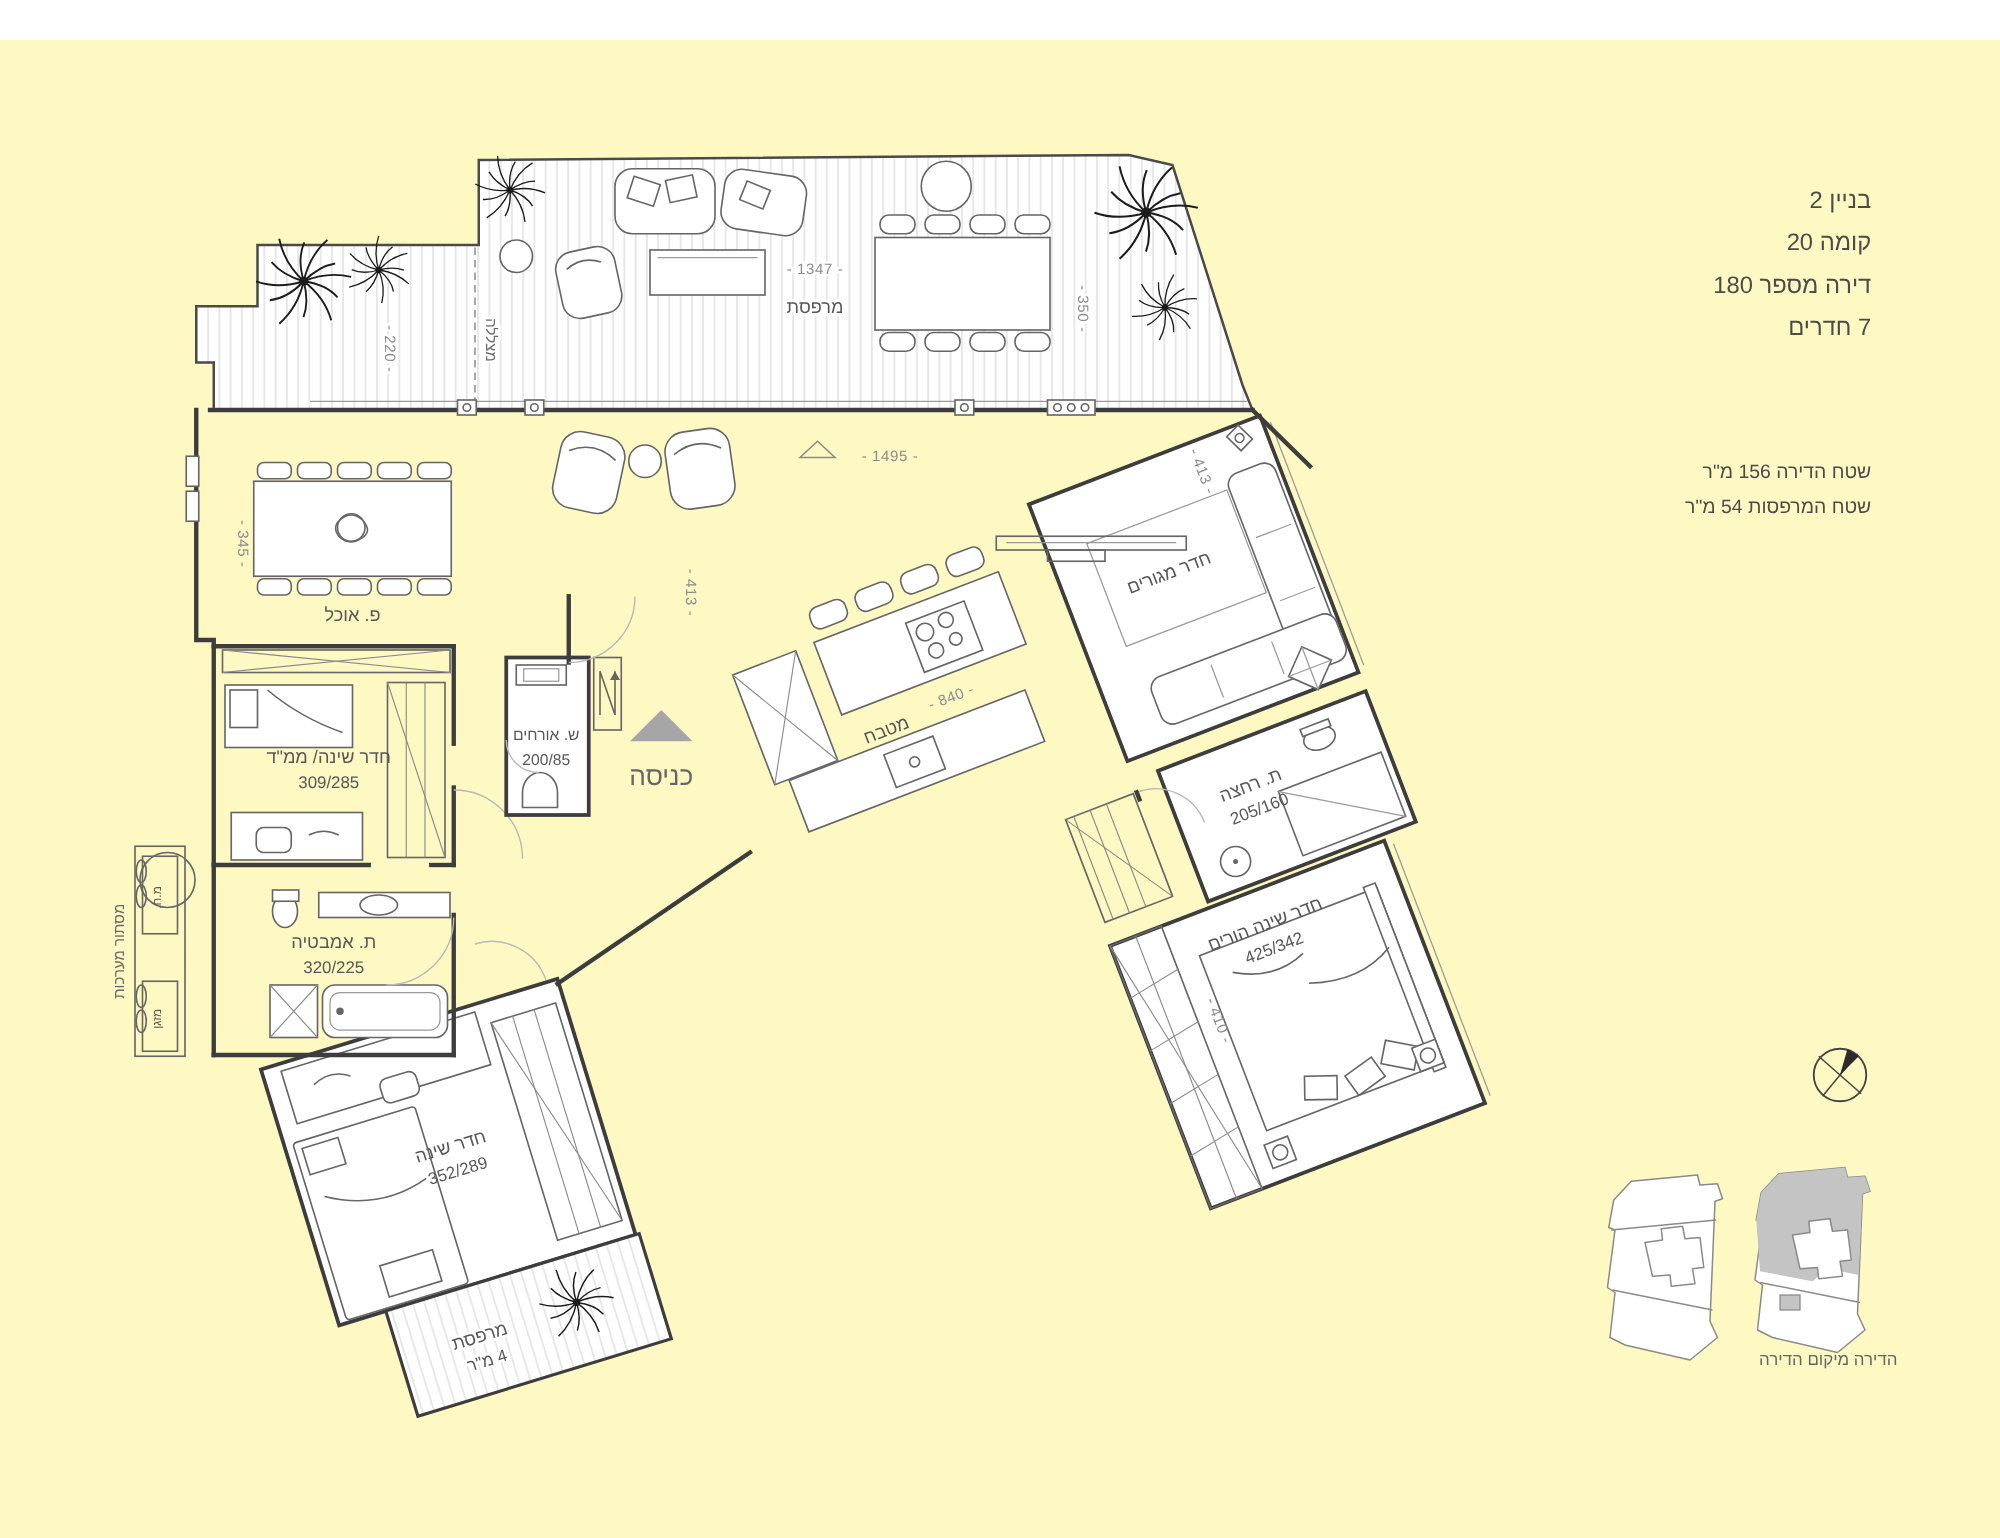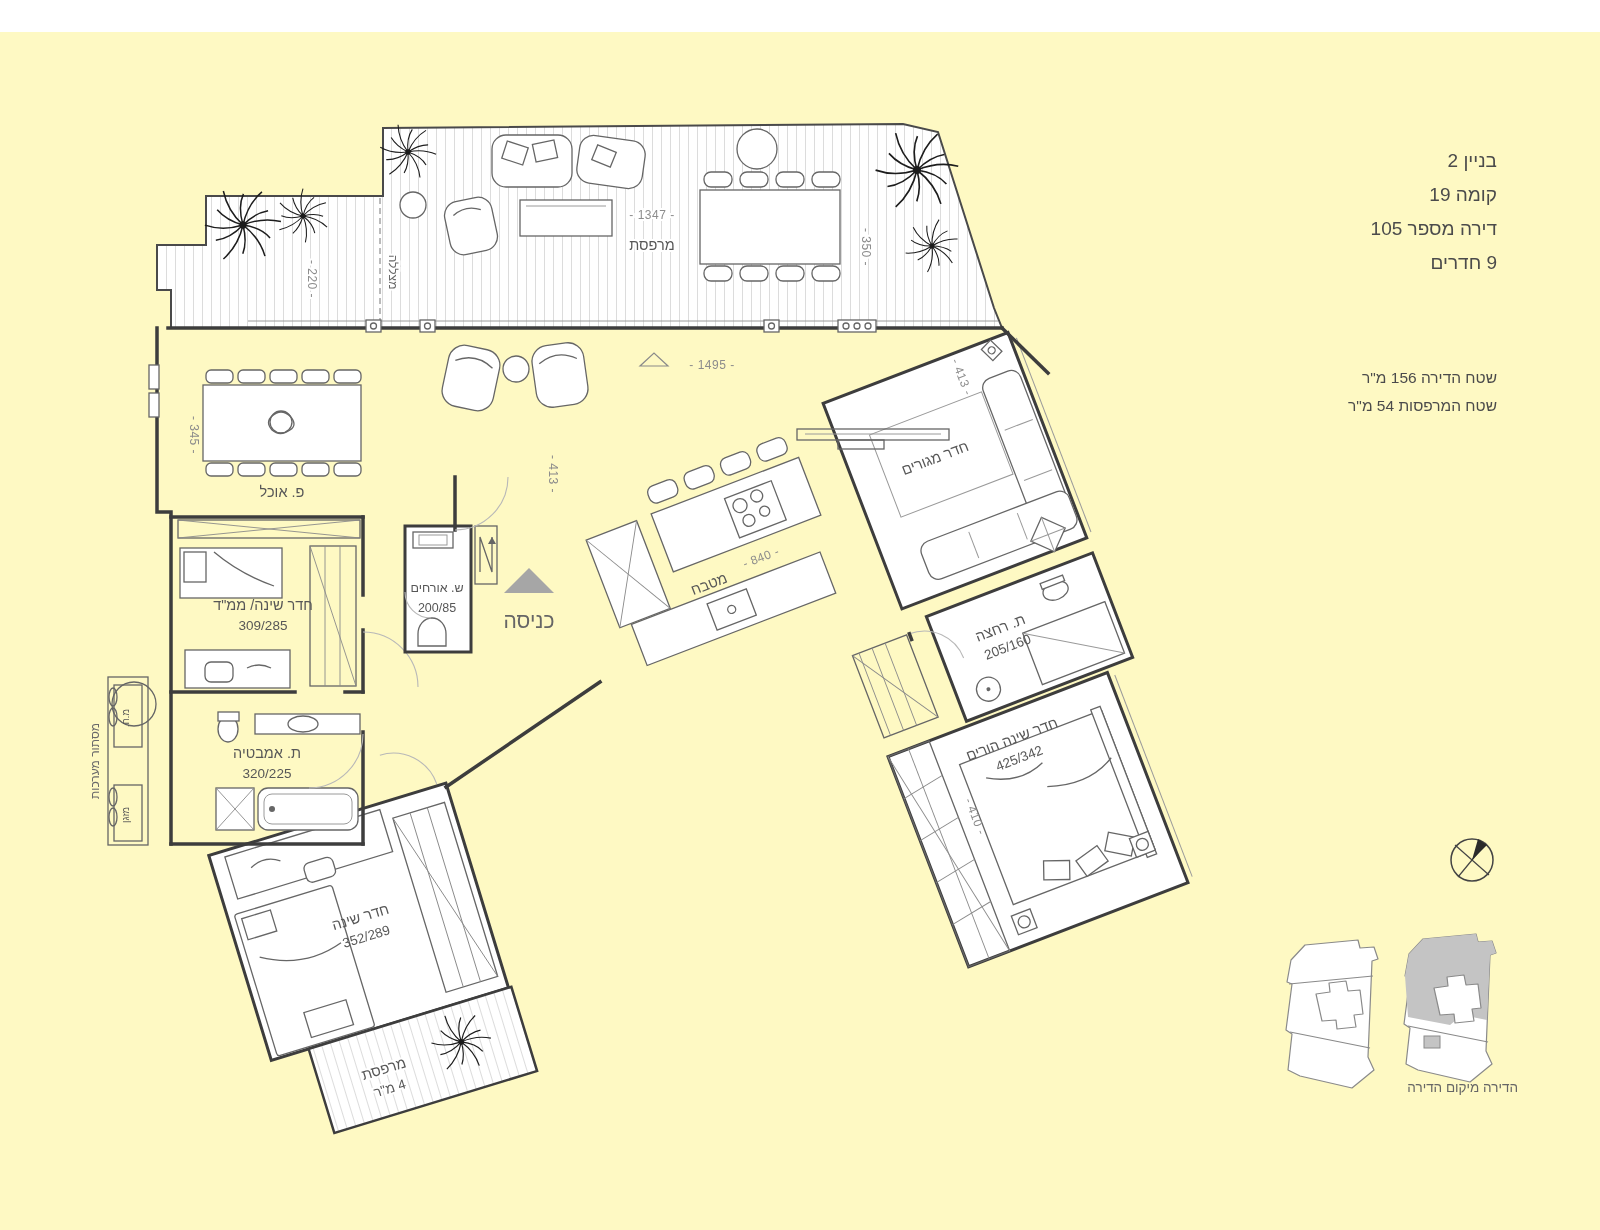--- a/index.html
+++ b/index.html
@@ -29,23 +29,23 @@
   .palmline{stroke:#1d1d1d;stroke-width:1.3;fill:none;}
   .loc{stroke:#8a8a8a;stroke-width:1.2;fill:#fff;stroke-linejoin:round;}
 </style>
 </head>
 <body>
 
 <div class="page">
 
   <div class="info">
     <div>בניין 2</div>
-    <div>קומה 19</div>
-    <div>דירה מספר 105</div>
-    <div>9 חדרים</div>
+    <div>קומה 20</div>
+    <div>דירה מספר 180</div>
+    <div>7 חדרים</div>
   </div>
 
   <div class="areas">
     <div>שטח הדירה  156 מ"ר</div>
     <div>שטח המרפסות  54 מ"ר</div>
   </div>
 
   <svg width="1600" height="1230" viewBox="0 0 1600 1230">
     <defs>
       <pattern id="deck" width="9" height="9" patternUnits="userSpaceOnUse">

